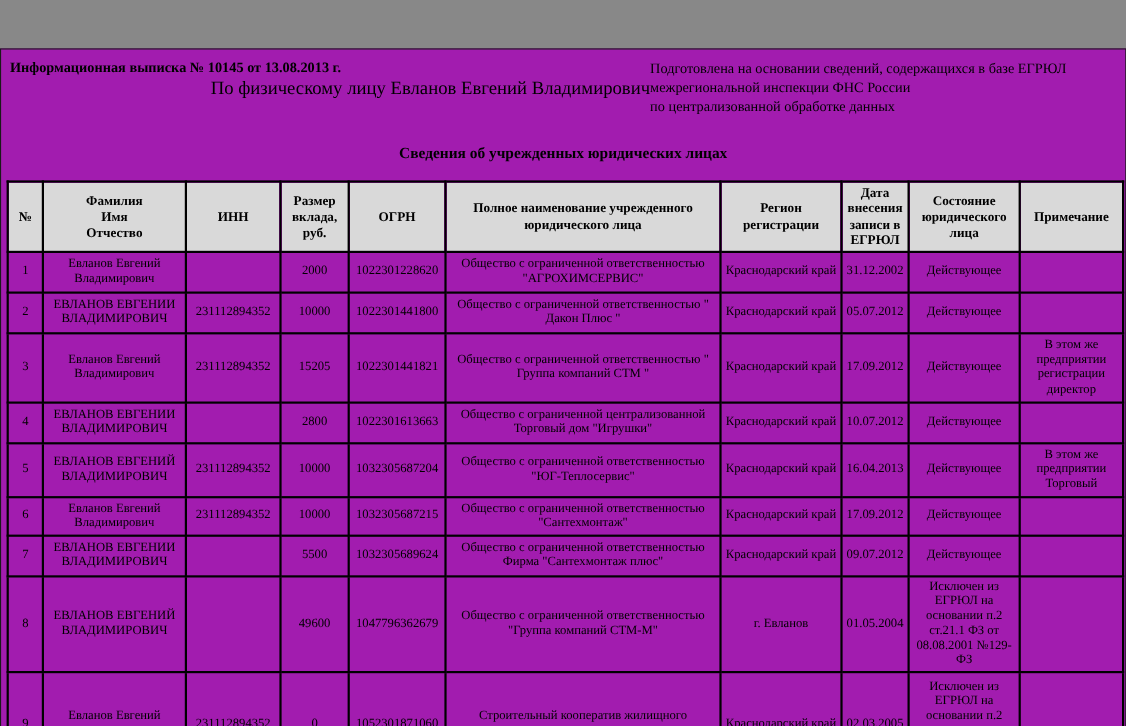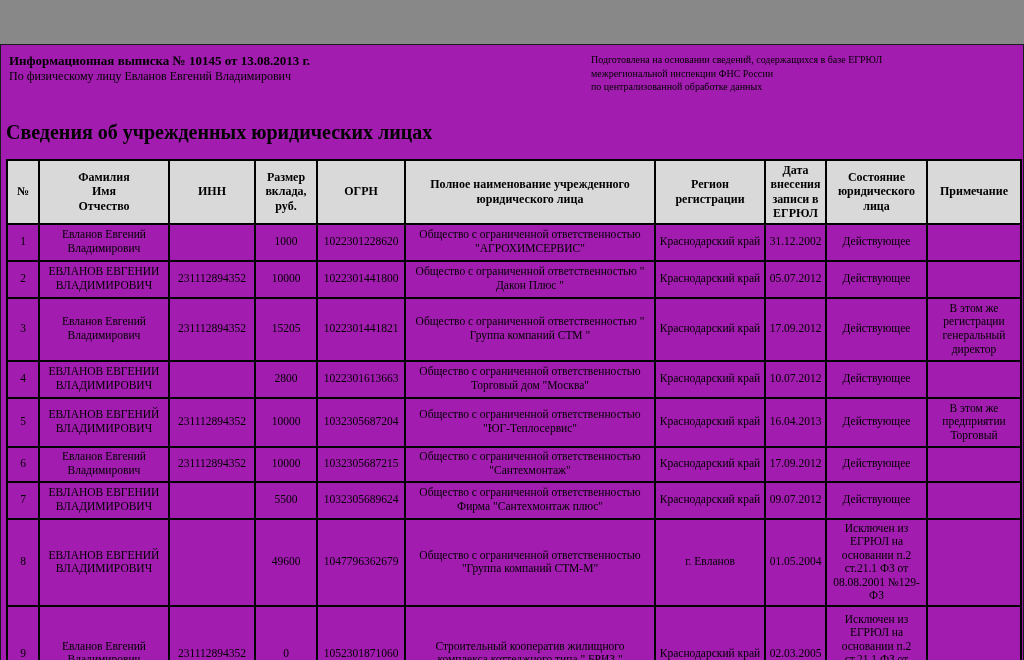--- a/index.html
+++ b/index.html
@@ -20,32 +20,34 @@
     align-items: flex-start;
     padding: 3px 3px 0 3px;
   }
   .doc-header-left { flex: 1; }
   .doc-header-left .line1 {
     font-weight: bold;
     font-size: 13px;
     line-height: 1.25;
   }
   .doc-header-left .line2 {
-    font-size: 12px;
+    font-size: 17px;
     line-height: 1.3;
+    text-align: right;
   }
   .doc-header-right {
     width: 424px;
-    font-size: 10px;
+    font-size: 13px;
     line-height: 1.35;
     white-space: pre-line;
   }
   .doc-title {
+    text-align: center;
     font-weight: bold;
-    font-size: 20px;
+    font-size: 14px;
     margin-top: 27px;
   }
   table.reg-table {
     margin-top: 15px;
     border-collapse: collapse;
     table-layout: fixed;
     width: 1014px;
   }
   table.reg-table th, table.reg-table td {
     border: 2px solid #000;
@@ -137,21 +139,21 @@
 юридического
 лица</th>
           <th>Примечание</th>
         </tr>
     </thead>
     <tbody>
         <tr>
           <td>1</td>
           <td>Евланов Евгений Владимирович</td>
           <td></td>
-          <td>1000</td>
+          <td>2000</td>
           <td>1022301228620</td>
           <td>Общество с ограниченной  ответственностью "АГРОХИМСЕРВИС"</td>
           <td>Краснодарский край</td>
           <td>31.12.2002</td>
           <td>Действующее</td>
           <td></td>
         </tr>
         <tr>
           <td>2</td>
           <td>ЕВЛАНОВ ЕВГЕНИИ ВЛАДИМИРОВИЧ</td>
@@ -167,29 +169,29 @@
         <tr>
           <td>3</td>
           <td>Евланов Евгений Владимирович</td>
           <td>231112894352</td>
           <td>15205</td>
           <td>1022301441821</td>
           <td>Общество с ограниченной  ответственностью " Группа компаний  СТМ "</td>
           <td>Краснодарский край</td>
           <td>17.09.2012</td>
           <td>Действующее</td>
-          <td>В этом же регистрации генеральный директор</td>
+          <td>В этом же предприятии регистрации директор</td>
         </tr>
         <tr>
           <td>4</td>
           <td>ЕВЛАНОВ ЕВГЕНИИ ВЛАДИМИРОВИЧ</td>
           <td></td>
           <td>2800</td>
           <td>1022301613663</td>
-          <td>Общество с ограниченной  ответственностью Торговый дом "Москва"</td>
+          <td>Общество с ограниченной  централизованной Торговый дом "Игрушки"</td>
           <td>Краснодарский край</td>
           <td>10.07.2012</td>
           <td>Действующее</td>
           <td></td>
         </tr>
         <tr>
           <td>5</td>
           <td>ЕВЛАНОВ ЕВГЕНИЙ ВЛАДИМИРОВИЧ</td>
           <td>231112894352</td>
           <td>10000</td>

